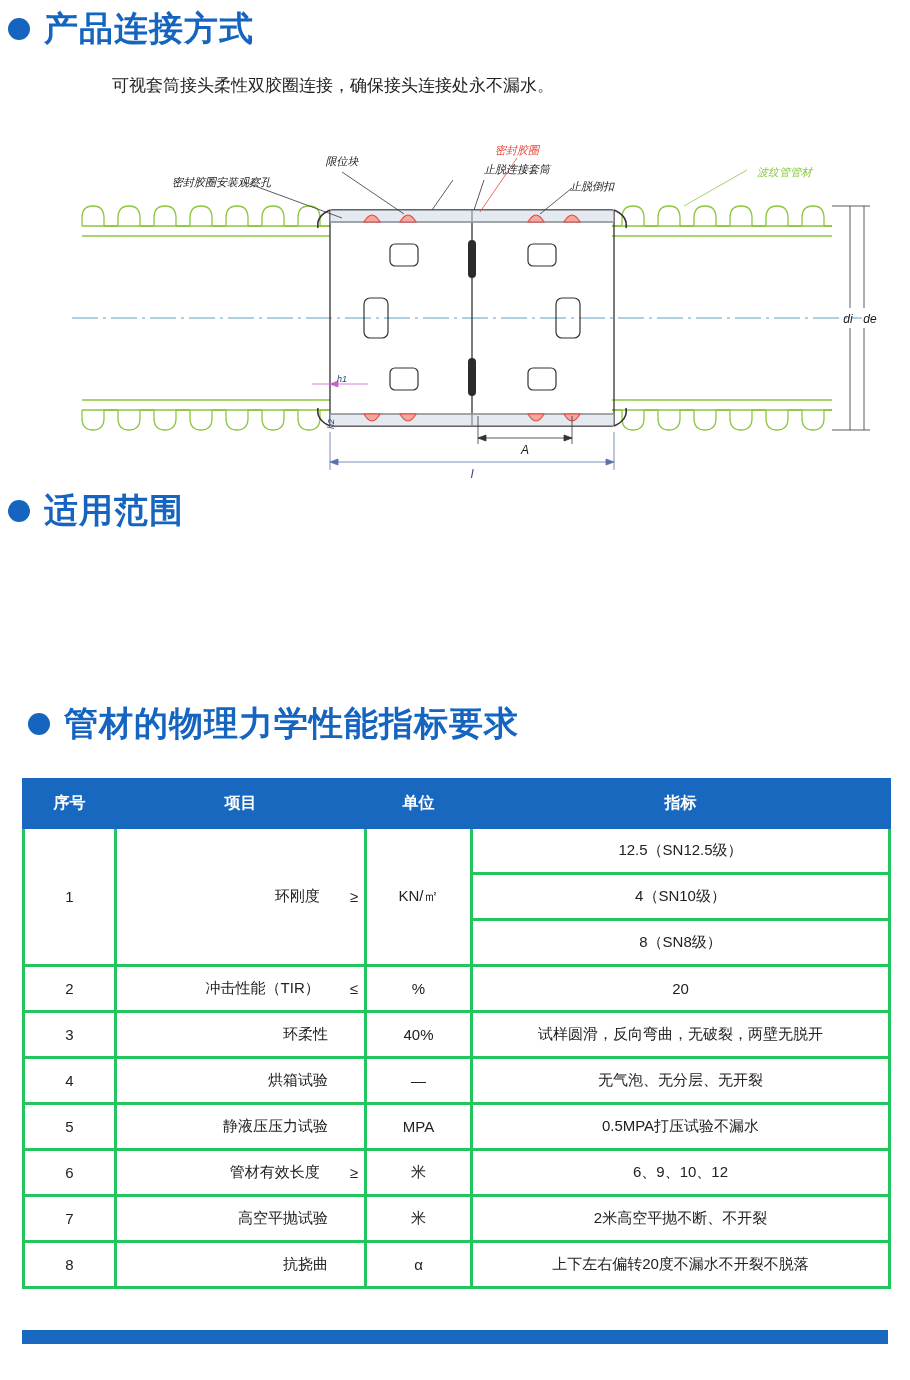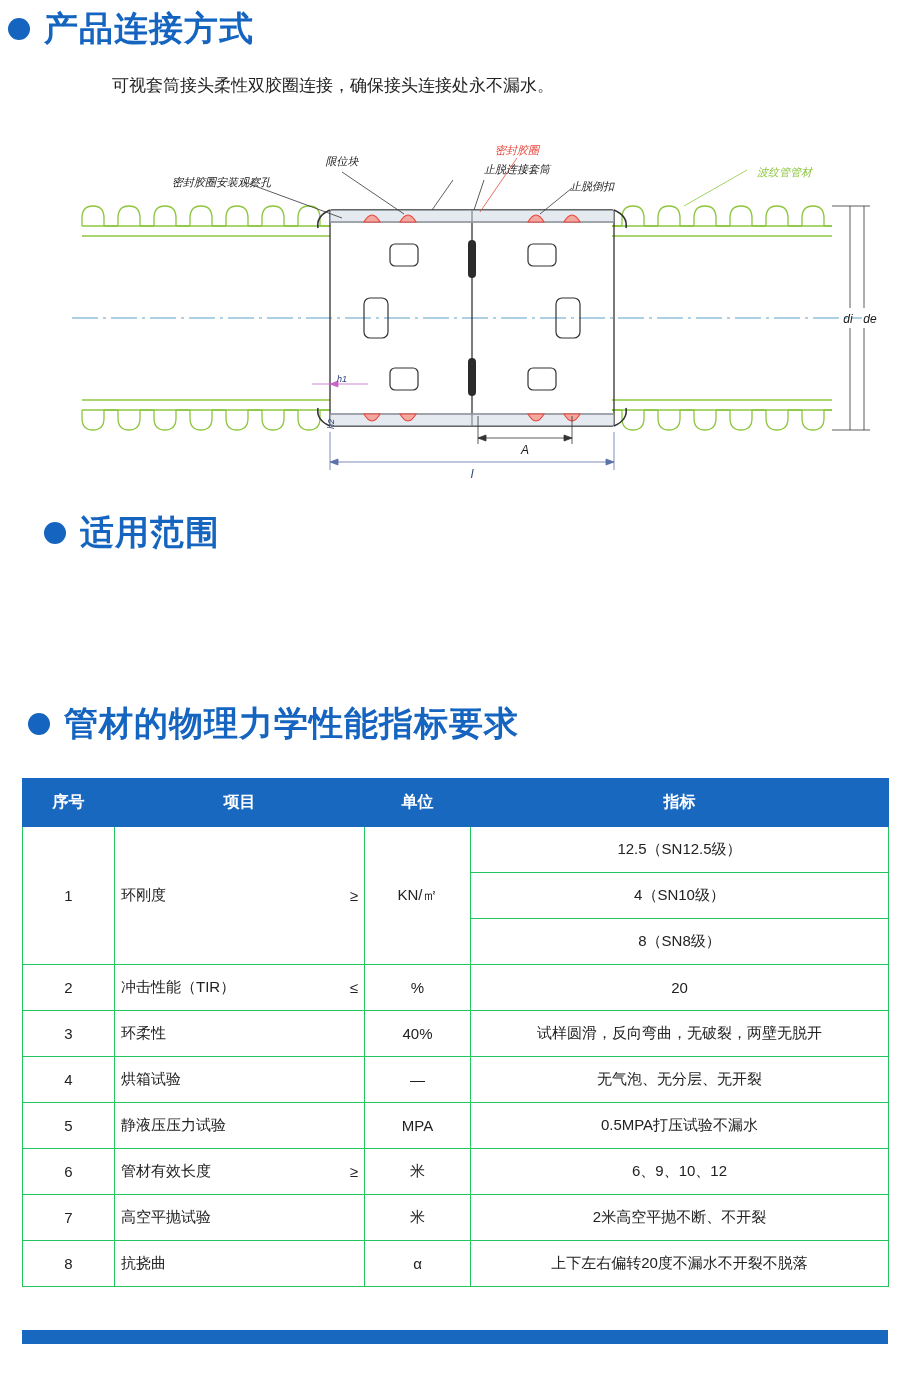--- a/index.html
+++ b/index.html
@@ -29,21 +29,21 @@
   }
   .heading .htext {
     font-size: 34px;
     font-weight: bold;
     color: #1565c0;
     letter-spacing: 1px;
     line-height: 1.1;
   }
 
   #h1 { position:absolute; left: 0px; top: 10px; }
-  #h2 { position:absolute; left: 0px; top: 514px; padding-left: 36px; }
+  #h2 { position:absolute; left: 0px; top: 492px; }
   #h3 { position:absolute; left: 0px; top: 705px; margin-left: 20px; }
 
   
   .para1 {
     position: absolute;
     left: 92px; top: 72px;
     width: 780px;
     font-size: 17px;
     color: #222;
     line-height: 1.7;
@@ -72,21 +72,21 @@
     position: absolute;
     left: 22px; top: 778px;
     width: 866px;
   }
   table.spec {
     border-collapse: collapse;
     width: 866px;
     table-layout: fixed;
   }
   table.spec th, table.spec td {
-    border: 1px solid #22c55e;
+    border: 3px solid #22c55e;
     text-align: center;
     vertical-align: middle;
     font-size: 15px;
     color: #222;
     padding: 0 6px;
   }
   table.spec thead th {
     background: #1868c0;
     color: #ffffff;
     font-weight: bold;
@@ -95,23 +95,23 @@
     border-color: #1868c0;
   }
   table.spec tbody tr { height: 46px; }
   .col-no { width: 92px; }
   .col-item { width: 250px; }
   .col-unit { width: 106px; }
   .col-idx { width: 418px; }
 
   .item-cell {
     display: flex;
-    justify-content: space-between;
+    justify-content: flex-end;
     align-items: center;
-    gap: 14px;
+    gap: 30px;
     white-space: nowrap;
   }
   .item-cell .sym { font-size: 15px; }
 
   .bottom-bar {
     position: absolute;
     left: 22px; top: 1330px;
     width: 866px; height: 14px;
     background: #1868c0;
   }

